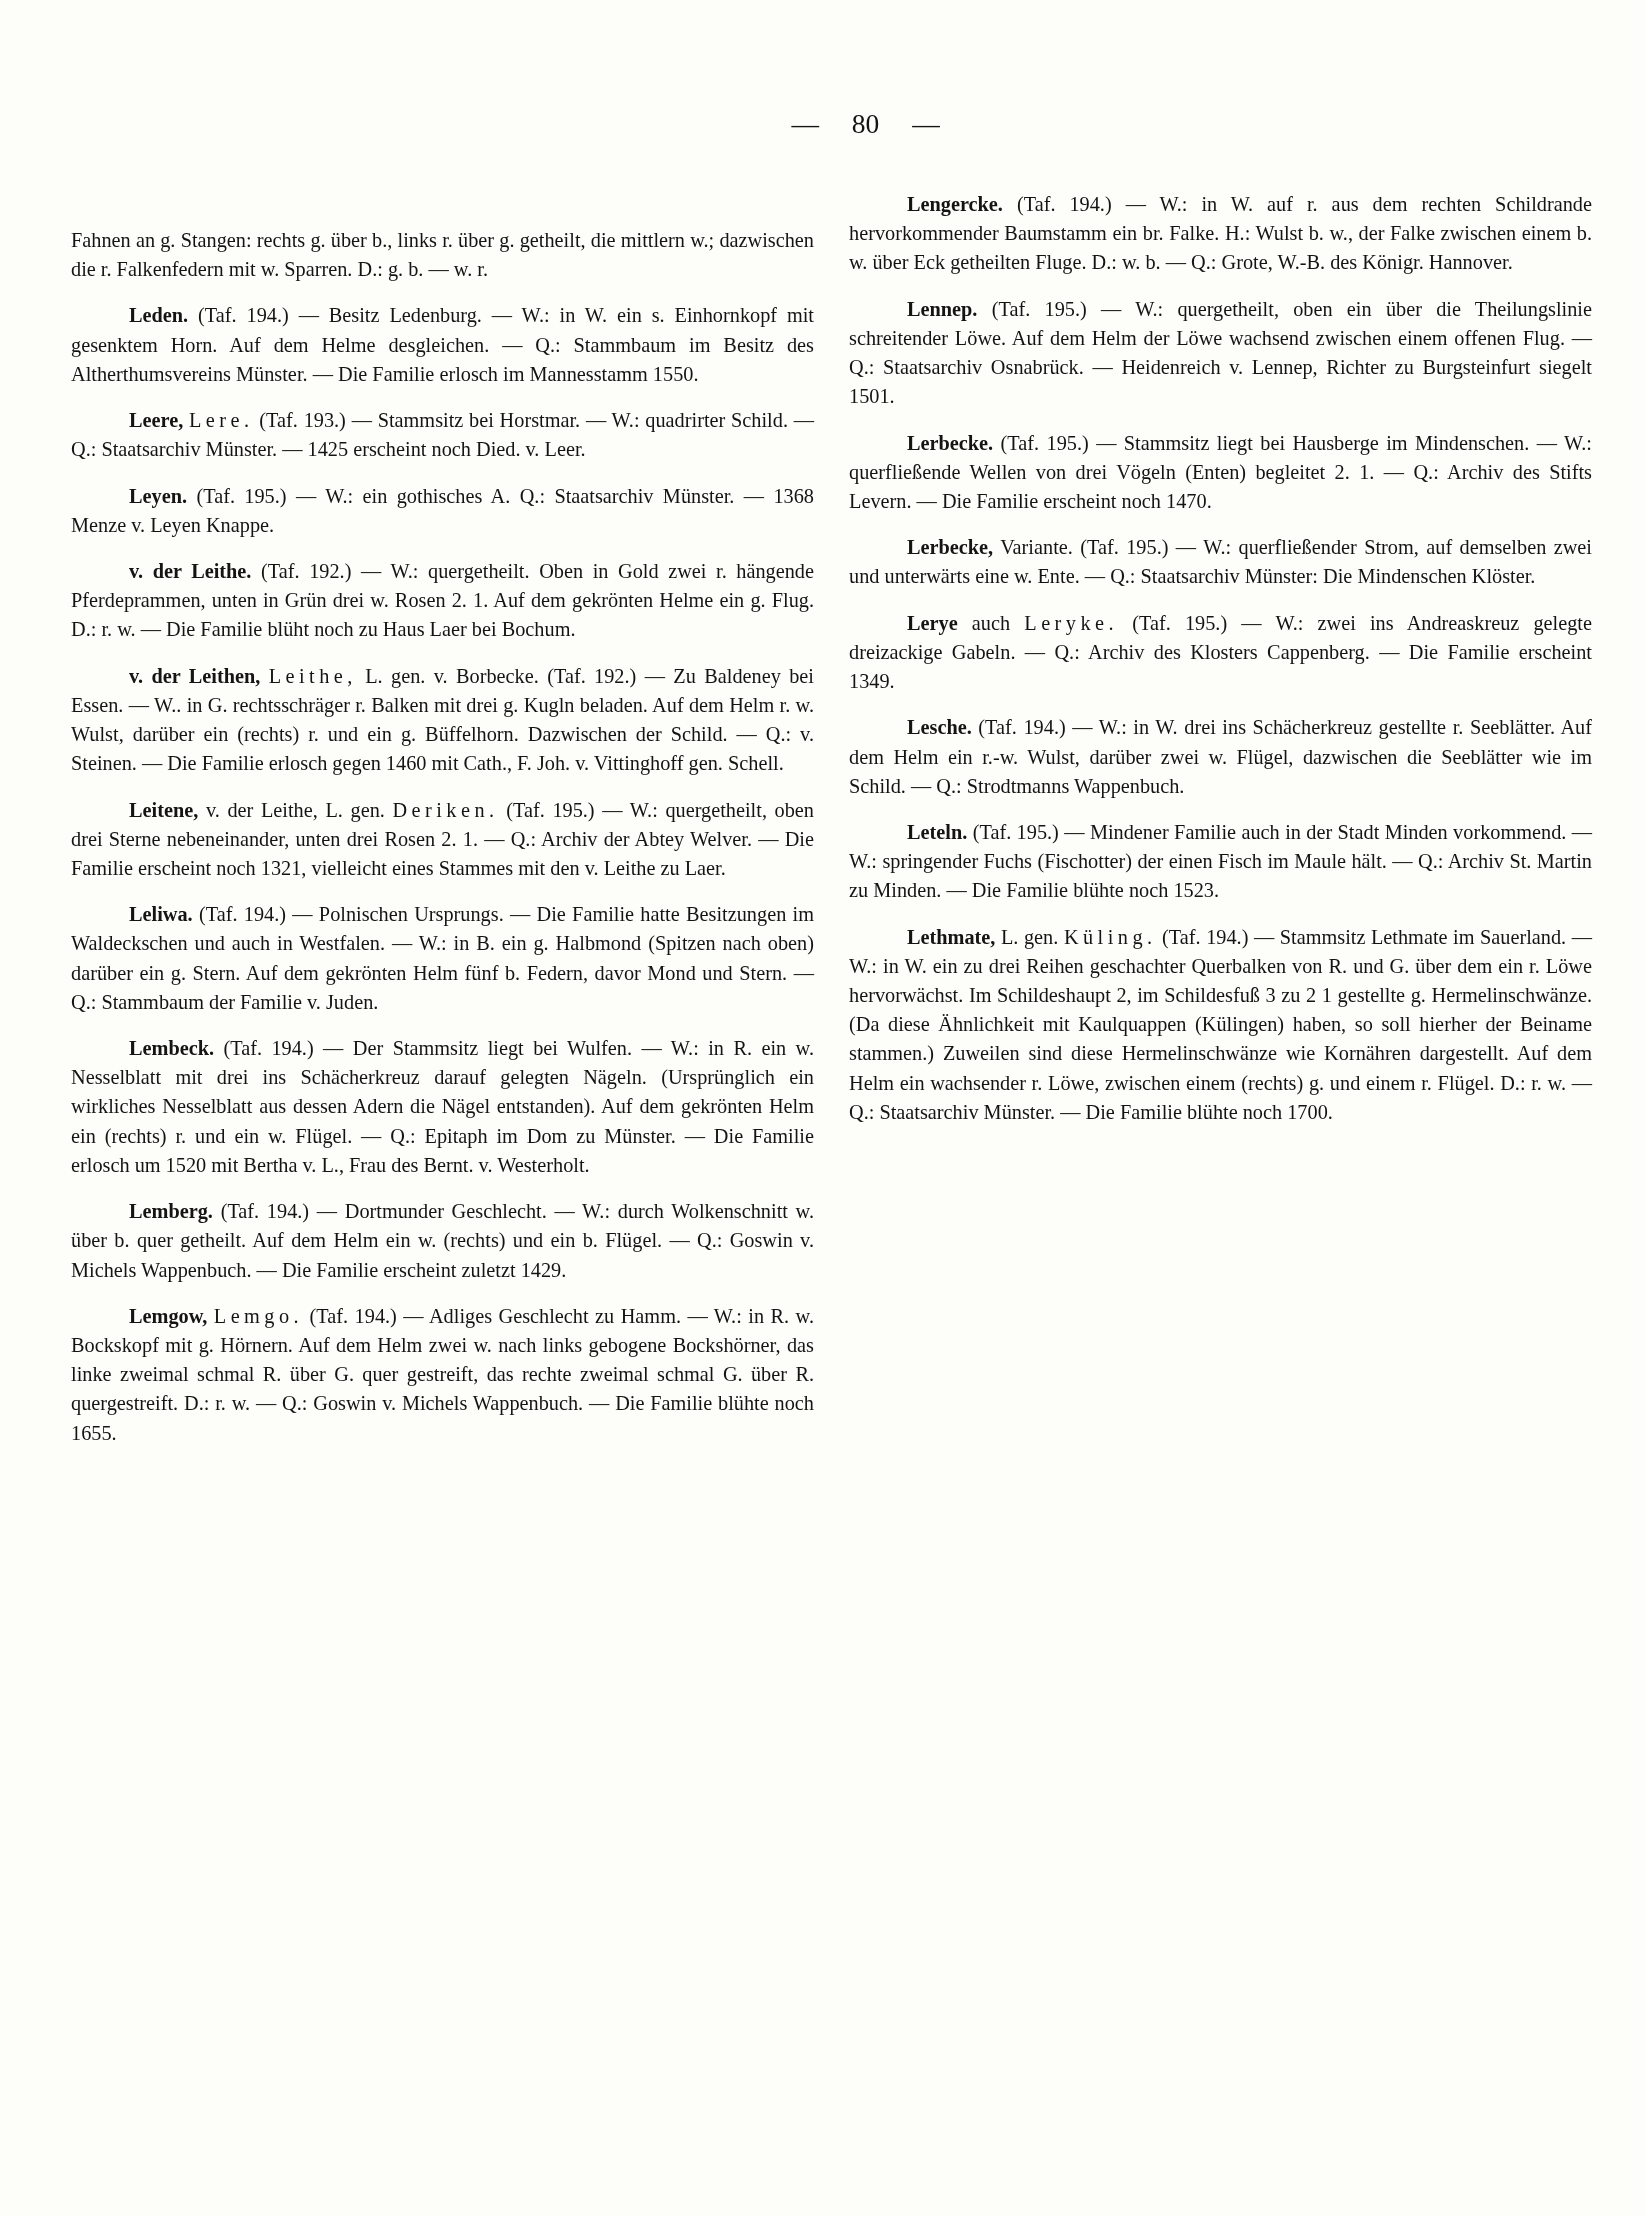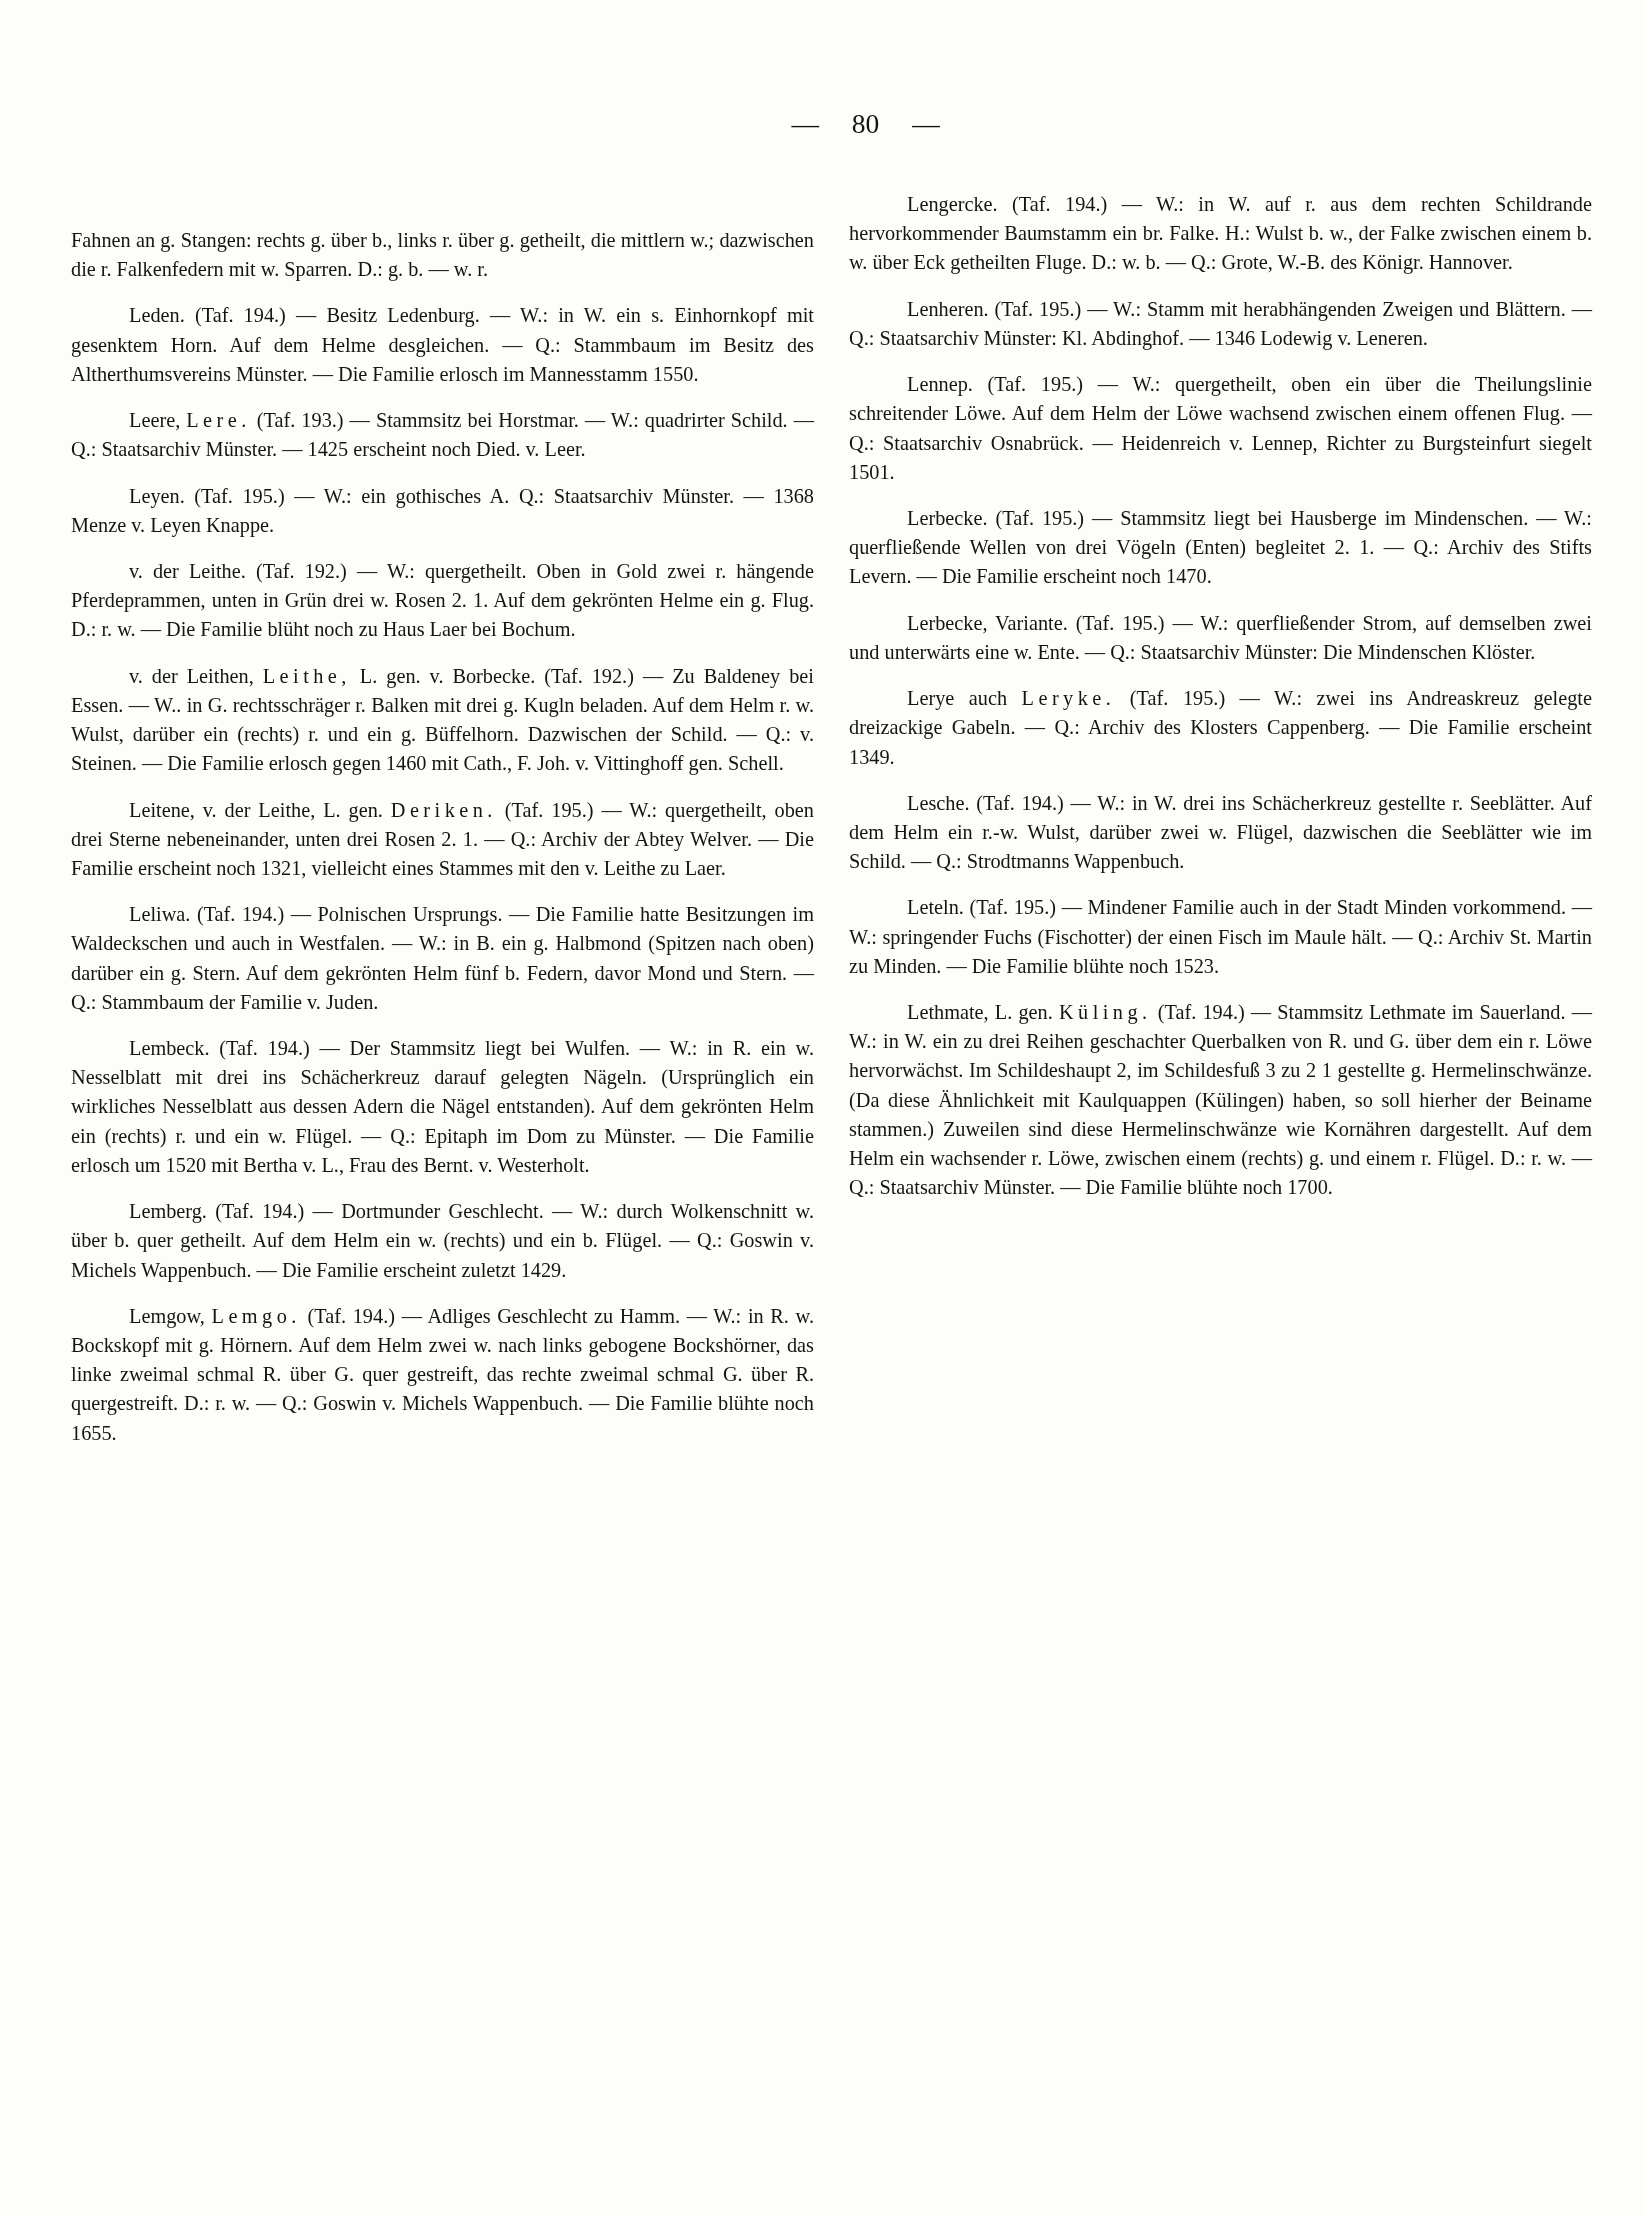--- a/index.html
+++ b/index.html
@@ -13,21 +13,21 @@
     position:absolute; top:108px; left:0; width:1645px;
     text-align:center; font-size:27.5px; word-spacing:26px; color:#151413;padding-left:43px;
   }
   .columns {
     position:absolute; top:190px; left:71px; width:1521px;
     display:flex; gap:35px;
   }
   .col { width:743px; font-size:20.3px; line-height:1.44; text-align:justify; }
   p.entry { margin:0 0 17px 0; text-indent:58px; }
   p.entry.no-indent { text-indent:0;margin-top:36px; }
-  .head { font-weight:400; }
+  .head { font-weight:700; }
   .spaced { letter-spacing:0.22em; }
 </style>
 </head>
 <body>
 
 <div class="page">
 
   <div class="page-header">
     <span>— 80 —</span>
   </div>
@@ -43,21 +43,20 @@
       <p class="entry"><span class="head">v. der Leithen,</span><span> </span><span class="spaced">Leithe,</span><span> L. gen. v. Borbecke. (Taf. 192.) — Zu Baldeney bei Essen. — W.. in G. rechtsschräger r. Balken mit drei g. Kugln beladen. Auf dem Helm r. w. Wulst, darüber ein (rechts) r. und ein g. Büffelhorn. Dazwischen der Schild. — Q.: v. Steinen. — Die Familie erlosch gegen 1460 mit Cath., F. Joh. v. Vittinghoff gen. Schell.</span></p>
       <p class="entry"><span class="head">Leitene,</span><span> v. der Leithe, L. gen. </span><span class="spaced">Deriken.</span><span> (Taf. 195.) — W.: quergetheilt, oben drei Sterne nebeneinander, unten drei Rosen 2. 1. — Q.: Archiv der Abtey Welver. — Die Familie erscheint noch 1321, vielleicht eines Stammes mit den v. Leithe zu Laer.</span></p>
       <p class="entry"><span class="head">Leliwa.</span><span> </span><span class="spaced"></span><span>(Taf. 194.) — Polnischen Ursprungs. — Die Familie hatte Besitzungen im Waldeckschen und auch in Westfalen. — W.: in B. ein g. Halbmond (Spitzen nach oben) darüber ein g. Stern. Auf dem gekrönten Helm fünf b. Federn, davor Mond und Stern. — Q.: Stammbaum der Familie v. Juden.</span></p>
       <p class="entry"><span class="head">Lembeck.</span><span> </span><span class="spaced"></span><span>(Taf. 194.) — Der Stammsitz liegt bei Wulfen. — W.: in R. ein w. Nesselblatt mit drei ins Schächerkreuz darauf gelegten Nägeln. (Ursprünglich ein wirkliches Nesselblatt aus dessen Adern die Nägel entstanden). Auf dem gekrönten Helm ein (rechts) r. und ein w. Flügel. — Q.: Epitaph im Dom zu Münster. — Die Familie erlosch um 1520 mit Bertha v. L., Frau des Bernt. v. Westerholt.</span></p>
       <p class="entry"><span class="head">Lemberg.</span><span> </span><span class="spaced"></span><span>(Taf. 194.) — Dortmunder Geschlecht. — W.: durch Wolkenschnitt w. über b. quer getheilt. Auf dem Helm ein w. (rechts) und ein b. Flügel. — Q.: Goswin v. Michels Wappenbuch. — Die Familie erscheint zuletzt 1429.</span></p>
       <p class="entry"><span class="head">Lemgow,</span><span> </span><span class="spaced">Lemgo.</span><span> (Taf. 194.) — Adliges Geschlecht zu Hamm. — W.: in R. w. Bockskopf mit g. Hörnern. Auf dem Helm zwei w. nach links gebogene Bockshörner, das linke zweimal schmal R. über G. quer gestreift, das rechte zweimal schmal G. über R. quergestreift. D.: r. w. — Q.: Goswin v. Michels Wappenbuch. — Die Familie blühte noch 1655.</span></p>
     </div>
 
     <div class="col">
       <p class="entry"><span class="head">Lengercke.</span><span> </span><span class="spaced"></span><span>(Taf. 194.) — W.: in W. auf r. aus dem rechten Schildrande hervorkommender Baumstamm ein br. Falke. H.: Wulst b. w., der Falke zwischen einem b. w. über Eck getheilten Fluge. D.: w. b. — Q.: Grote, W.-B. des Königr. Hannover.</span></p>
-      <p class="entry"><span class="head">Lenheren.</span><span> </span><span class="spaced"></span><span>(Taf. 195.) — W.: Stamm mit herabhängenden Zweigen und Blättern. — Q.: Staatsarchiv Münster: Kl. Abdinghof. — 1346 Lodewig v. Leneren.</span></p>
       <p class="entry"><span class="head">Lennep.</span><span> </span><span class="spaced"></span><span>(Taf. 195.) — W.: quergetheilt, oben ein über die Theilungslinie schreitender Löwe. Auf dem Helm der Löwe wachsend zwischen einem offenen Flug. — Q.: Staatsarchiv Osnabrück. — Heidenreich v. Lennep, Richter zu Burgsteinfurt siegelt 1501.</span></p>
       <p class="entry"><span class="head">Lerbecke.</span><span> </span><span class="spaced"></span><span>(Taf. 195.) — Stammsitz liegt bei Hausberge im Mindenschen. — W.: querfließende Wellen von drei Vögeln (Enten) begleitet 2. 1. — Q.: Archiv des Stifts Levern. — Die Familie erscheint noch 1470.</span></p>
       <p class="entry"><span class="head">Lerbecke,</span><span> Variante. </span><span class="spaced"></span><span>(Taf. 195.) — W.: querfließender Strom, auf demselben zwei und unterwärts eine w. Ente. — Q.: Staatsarchiv Münster: Die Mindenschen Klöster.</span></p>
       <p class="entry"><span class="head">Lerye</span><span> auch </span><span class="spaced">Leryke.</span><span> (Taf. 195.) — W.: zwei ins Andreaskreuz gelegte dreizackige Gabeln. — Q.: Archiv des Klosters Cappenberg. — Die Familie erscheint 1349.</span></p>
       <p class="entry"><span class="head">Lesche.</span><span> </span><span class="spaced"></span><span>(Taf. 194.) — W.: in W. drei ins Schächerkreuz gestellte r. Seeblätter. Auf dem Helm ein r.-w. Wulst, darüber zwei w. Flügel, dazwischen die Seeblätter wie im Schild. — Q.: Strodtmanns Wappenbuch.</span></p>
       <p class="entry"><span class="head">Leteln.</span><span> </span><span class="spaced"></span><span>(Taf. 195.) — Mindener Familie auch in der Stadt Minden vorkommend. — W.: springender Fuchs (Fischotter) der einen Fisch im Maule hält. — Q.: Archiv St. Martin zu Minden. — Die Familie blühte noch 1523.</span></p>
       <p class="entry"><span class="head">Lethmate,</span><span> L. gen. </span><span class="spaced">Küling.</span><span> (Taf. 194.) — Stammsitz Lethmate im Sauerland. — W.: in W. ein zu drei Reihen geschachter Querbalken von R. und G. über dem ein r. Löwe hervorwächst. Im Schildeshaupt 2, im Schildesfuß 3 zu 2 1 gestellte g. Hermelinschwänze. (Da diese Ähnlichkeit mit Kaulquappen (Külingen) haben, so soll hierher der Beiname stammen.) Zuweilen sind diese Hermelinschwänze wie Kornähren dargestellt. Auf dem Helm ein wachsender r. Löwe, zwischen einem (rechts) g. und einem r. Flügel. D.: r. w. — Q.: Staatsarchiv Münster. — Die Familie blühte noch 1700.</span></p>
     </div>
 
   </div>

